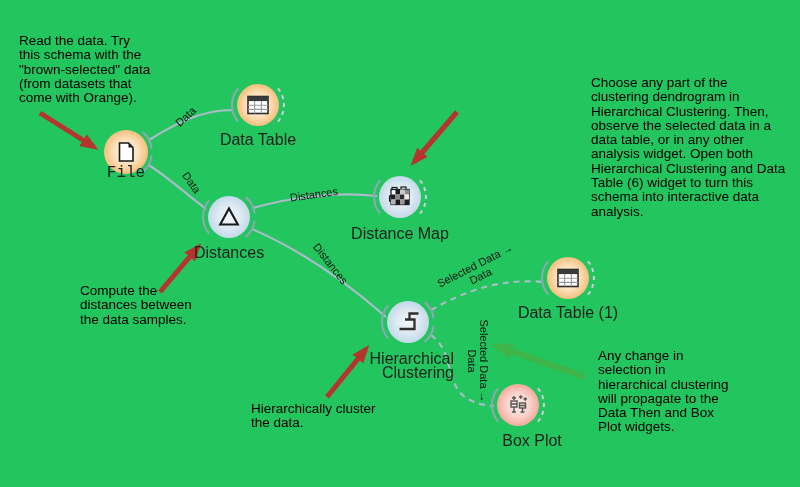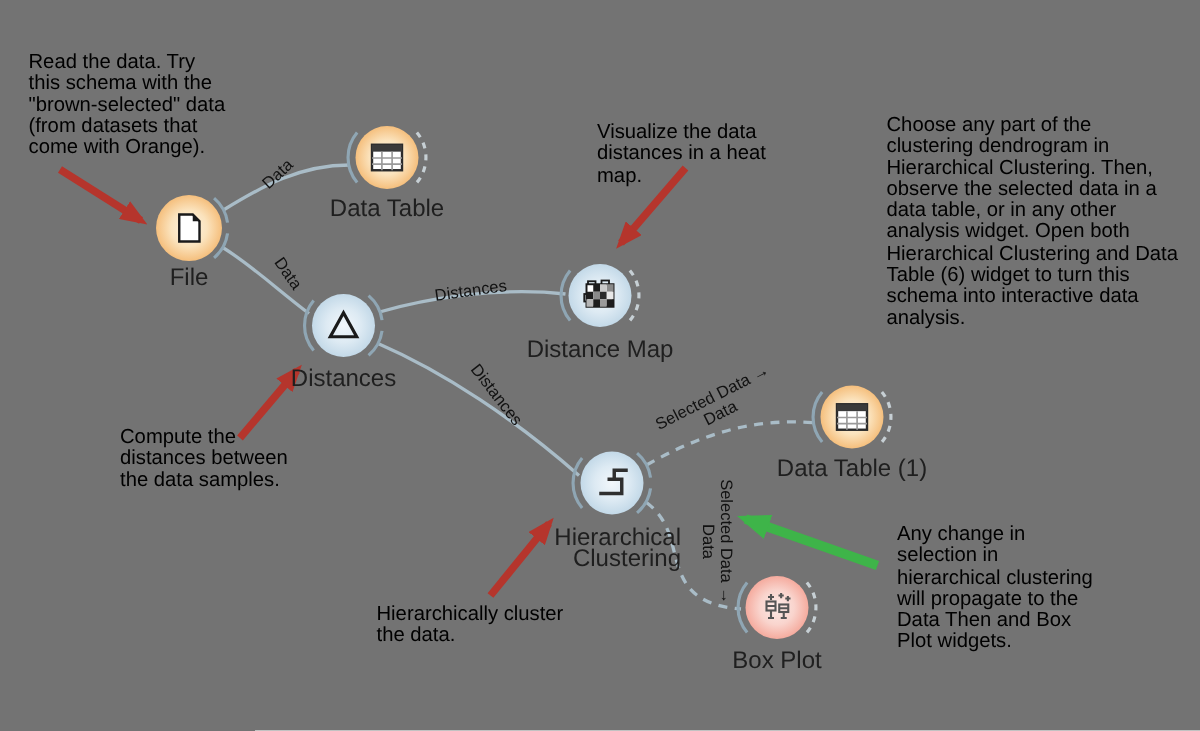--- a/index.html
+++ b/index.html
@@ -1,16 +1,16 @@
 <!DOCTYPE html>
 <html><head>
 <meta charset="utf-8">
 <style>
   html,body{margin:0;padding:0;background:#ffffff;}
-  #canvas{position:relative;width:800px;height:487px;background:#737373;overflow:hidden;
+  #canvas{position:relative;width:800px;height:487px;background:#22c55e;overflow:hidden;
           font-family:"Liberation Sans", sans-serif;}
   #wf-svg{position:absolute;left:0;top:0;}
   .note{position:absolute;font-size:13.5px;line-height:14.3px;color:#000;
         white-space:pre-line;letter-spacing:0;}
   .widget-label{position:absolute;font-size:16px;color:#1f1f1f;text-align:right;
         transform:translateX(-50%);white-space:nowrap;line-height:13.5px;}
   .widget-label.wrap{white-space:normal;width:92px;}
   .link-label{position:absolute;font-size:11px;color:#111;text-align:center;
         line-height:11.5px;white-space:pre-line;}
   .r-40{transform:translate(-50%,-50%) rotate(-43deg);}
@@ -158,23 +158,20 @@
     <line class="arrow-red" x1="160" y1="292" x2="198" y2="247" marker-end="url(#headRed)"></line>
     <line class="arrow-red" x1="327" y1="397" x2="366" y2="349" marker-end="url(#headRed)"></line>
     <line class="arrow-green" x1="585" y1="377" x2="497" y2="346" marker-end="url(#headGreen)"></line>
   </svg>
 
   <div class="note" style="left:19px;top:34px;">Read the data. Try
 this schema with the
 "brown-selected" data
 (from datasets that
 come with Orange).</div>
-  <div class="note" style="left:398px;top:81px;">Visualize the data
-distances in a heat
-map.</div>
   <div class="note" style="left:591px;top:76px;">Choose any part of the
 clustering dendrogram in
 Hierarchical Clustering. Then,
 observe the selected data in a
 data table, or in any other
 analysis widget. Open both
 Hierarchical Clustering and Data
 Table (6) widget to turn this
 schema into interactive data
 analysis.</div>
@@ -183,27 +180,27 @@
 the data samples.</div>
   <div class="note" style="left:251px;top:402px;">Hierarchically cluster
 the data.</div>
   <div class="note" style="left:598px;top:349px;">Any change in
 selection in
 hierarchical clustering
 will propagate to the
 Data Then and Box
 Plot widgets.</div>
 
-  <div class="widget-label" style="left:126px;top:179px;">File</div>
+  <div class="widget-label" style="left:126px;top:167px;font-family:Liberation Mono, monospace;">File</div>
   <div class="widget-label" style="left:258px;top:133px;">Data Table</div>
   <div class="widget-label" style="left:229px;top:246px;">Distances</div>
   <div class="widget-label" style="left:400px;top:227px;">Distance Map</div>
   <div class="widget-label wrap" style="left:408px;top:352px;">Hierarchical Clustering</div>
   <div class="widget-label" style="left:568px;top:306px;">Data Table (1)</div>
-  <div class="widget-label" style="left:518px;top:434px;">Box Plot</div>
+  <div class="widget-label" style="left:532px;top:434px;">Box Plot</div>
 
   <div class="link-label r-40" style="left:186px;top:117px;">Data</div>
   <div class="link-label r55" style="left:191px;top:183px;">Data</div>
   <div class="link-label r-8" style="left:314px;top:195px;">Distances</div>
   <div class="link-label r52" style="left:330px;top:264px;">Distances</div>
   <div class="link-label r-27" style="left:478px;top:271px;">Selected Data →
 Data</div>
   <div class="link-label r90" style="left:477px;top:361px;">Selected Data →
 Data</div>
 

